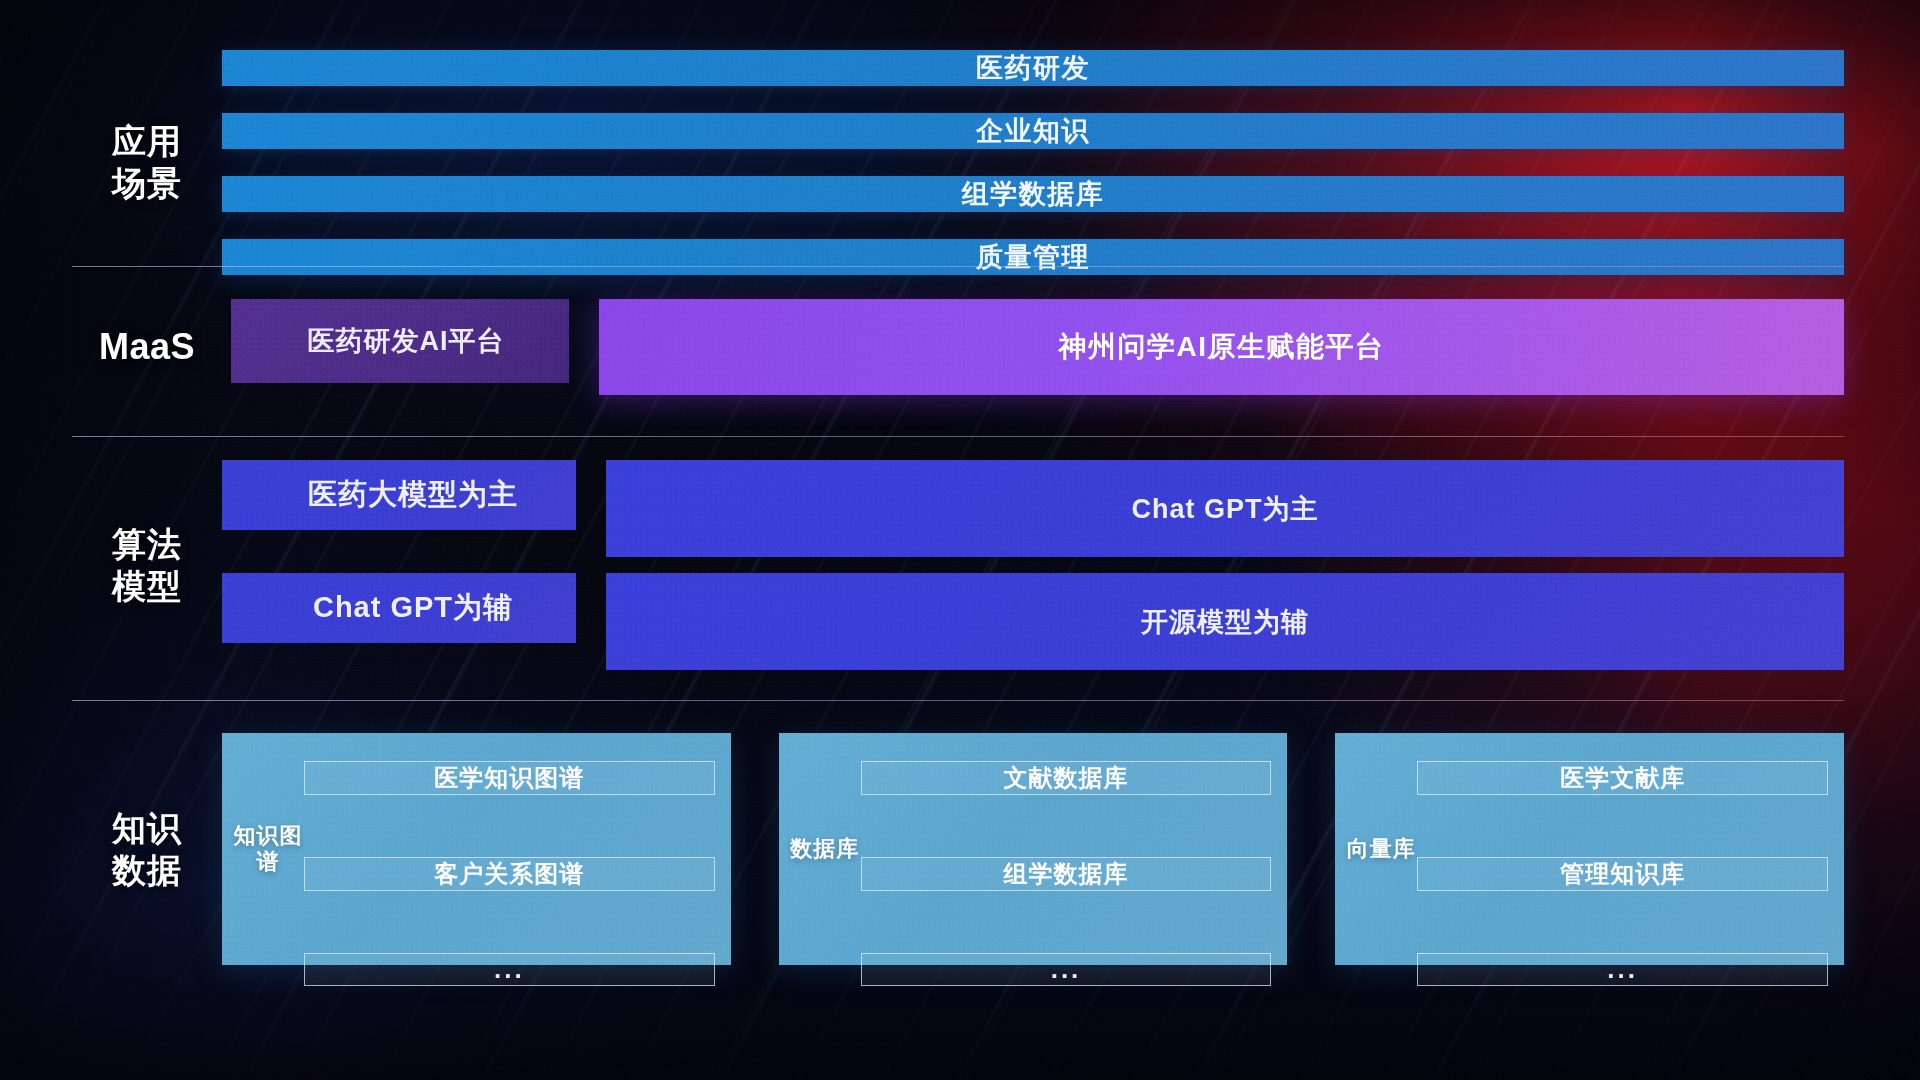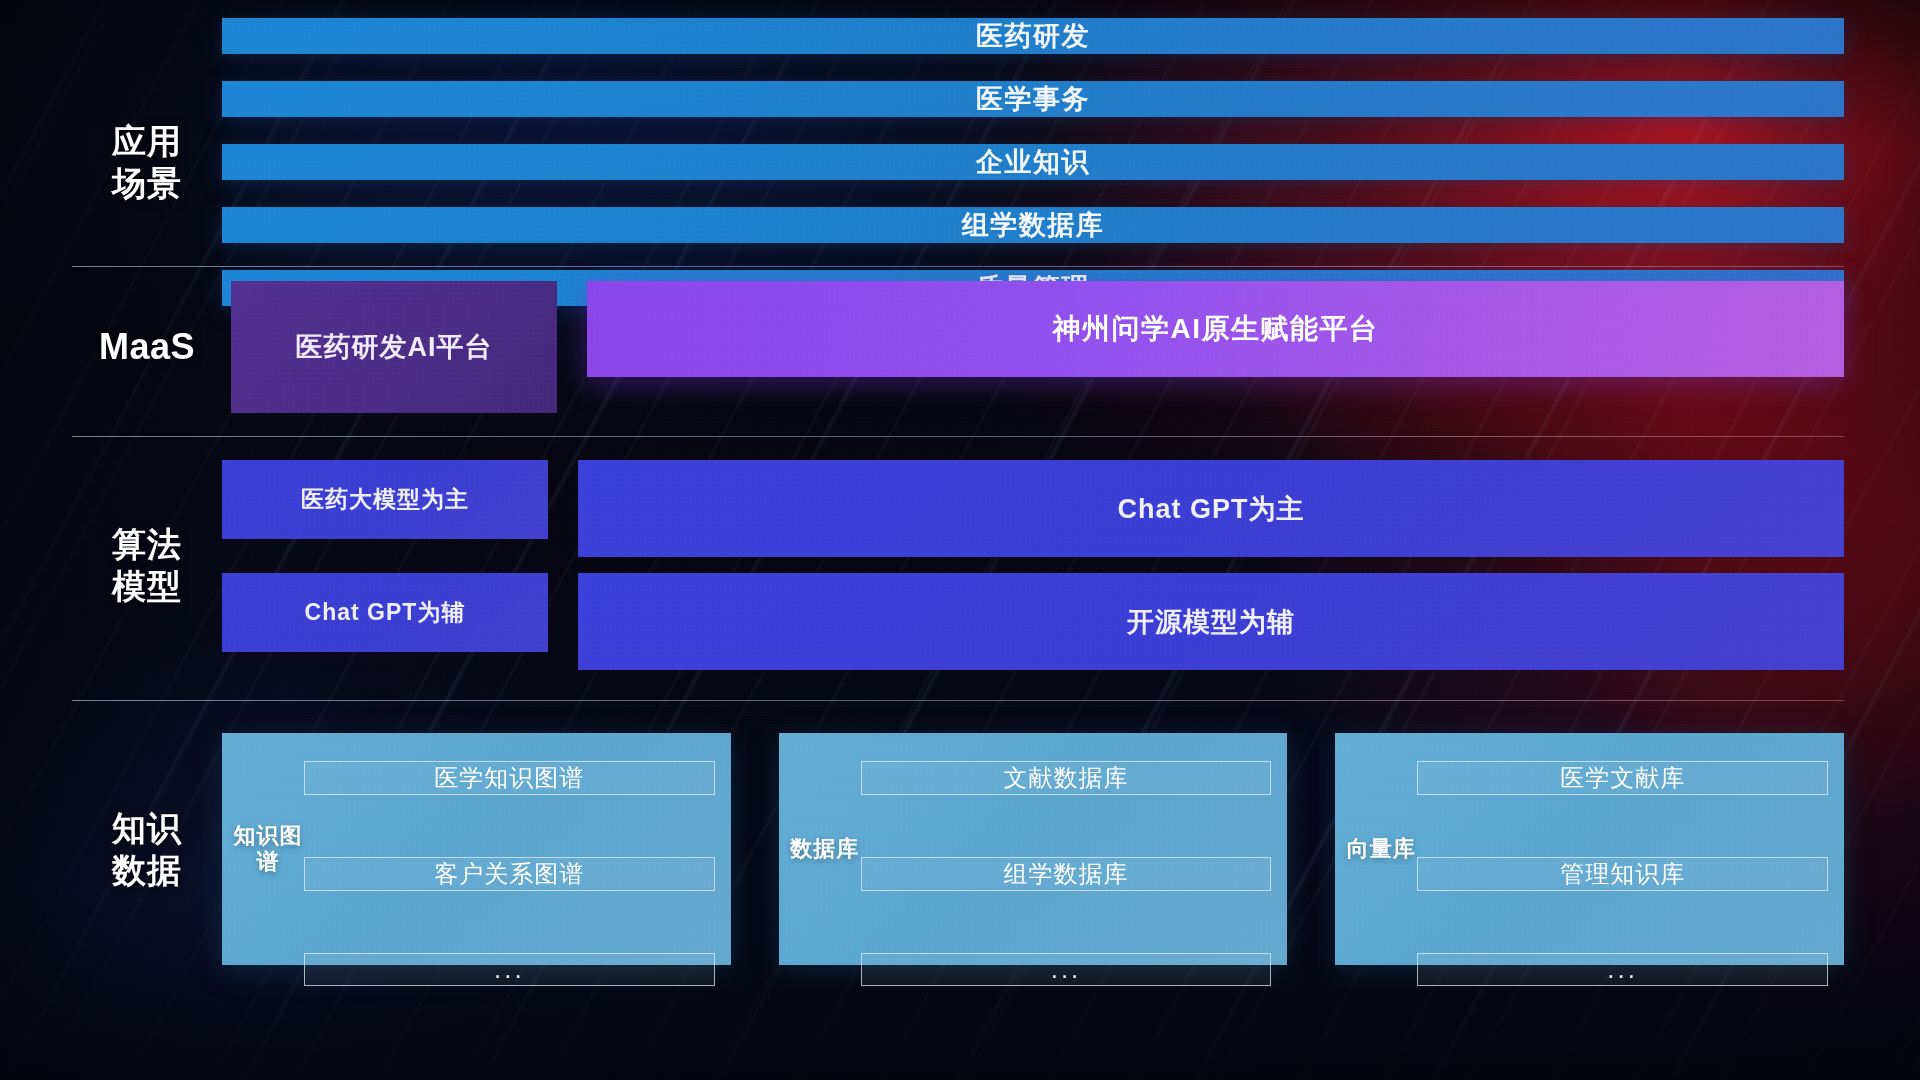--- a/index.html
+++ b/index.html
@@ -139,25 +139,26 @@
     background-size: 5px 5px;
     opacity: .5;
     pointer-events: none;
   }
 
   
   .maas-row { top: 288px; height: 118px; gap: 9px; }
   .maas-grid { width: 100%; display: flex; gap: 30px; }
   .maas-left {
     flex: 0 0 326px;
-    height: 132px;
+    height: 84px;
     background: linear-gradient(135deg, #533091 0%, #4c2c87 55%, #44287b 100%);
     display: flex; align-items: center; justify-content: center;
     color: #f0ecff; font-size: 27px; font-weight: bold; letter-spacing: 1px;
     position: relative;
+    padding-left: 12px;
   }
   .maas-right {
     flex: 1 1 auto;
     height: 96px;
     background: linear-gradient(100deg, #8b46e8 0%, #9150ee 38%, #a457e8 68%, #b45fe0 100%);
     display: flex; align-items: center; justify-content: center;
     color: #ffffff; font-size: 28px; font-weight: bold; letter-spacing: 1.5px;
     position: relative;
     box-shadow: 0 6px 28px rgba(120,50,210,0.40);
   }
@@ -173,25 +174,26 @@
   .algo-row { top: 460px; height: 210px; }
   .algo-stack {
     width: 100%;
     display: flex;
     flex-direction: column;
     gap: 16px;
   }
   .algo-line { display: flex; gap: 30px; }
   .algo-left {
     flex: 0 0 326px;
-    height: 79px;
+    height: 70px;
     background: linear-gradient(140deg, #3b3fd6 0%, #3a3ed2 50%, #4340cf 100%);
     display: flex; align-items: center; justify-content: center;
-    color: #eef0ff; font-size: 23px; font-weight: bold; letter-spacing: 1px;
-    position: relative;
+    color: #eef0ff; font-size: 29px; font-weight: bold; letter-spacing: 1px;
+    position: relative;
+    padding-left: 28px;
   }
   .algo-right {
     flex: 1 1 auto;
     height: 97px;
     background: linear-gradient(140deg, #3c40da 0%, #3b3ed4 50%, #4541d0 100%);
     display: flex; align-items: center; justify-content: center;
     color: #eef0ff; font-size: 27px; font-weight: bold; letter-spacing: 1px;
     position: relative;
   }
   .algo-left::after, .algo-right::after {
@@ -253,21 +255,21 @@
   }
   .know-item {
     height: 50px;
     border: 1px solid rgba(226,240,250,0.72);
     background: rgba(255,255,255,0.055);
     display: flex;
     align-items: center;
     justify-content: center;
     color: #ffffff;
     font-size: 24px;
-    font-weight: normal;
+    font-weight: bold;
     letter-spacing: 1px;
     margin-top: 48px;
   }
   .know-item.ellipsis {
     font-size: 26px;
     letter-spacing: 3px;
     color: rgba(255,255,255,0.92);
   }
 </style>
 </head>
@@ -282,21 +284,20 @@
   <div class="bg-vignette"></div>
 
   <div class="rows">
 
     <div class="row scene-row">
       <div class="row-label">应用
 场景</div>
       <div class="row-body">
         <div class="scene-grid">
           <div class="scene-box">医药研发</div>
-          <div class="scene-box">医学事务</div>
           <div class="scene-box">企业知识</div>
           <div class="scene-box">组学数据库</div>
           <div class="scene-box">质量管理</div>
         </div>
       </div>
     </div>
 
     <div class="divider" style="top: 266px;"></div>
 
     <div class="row maas-row">

